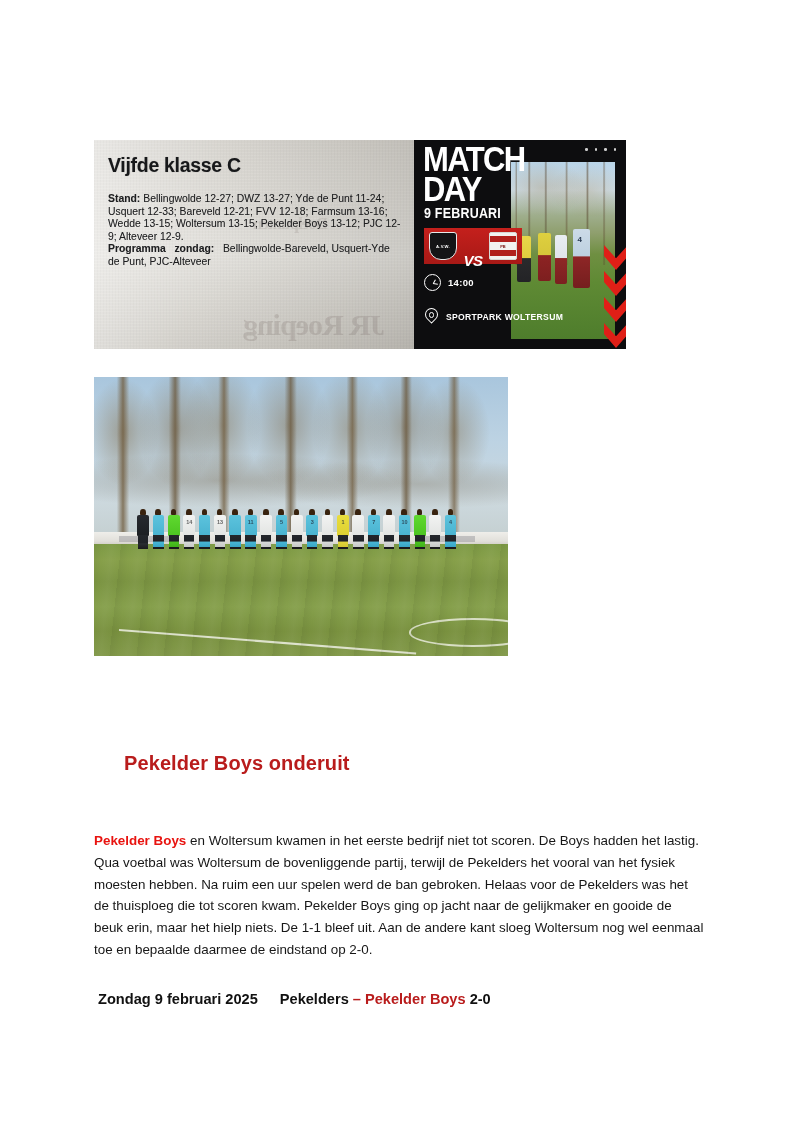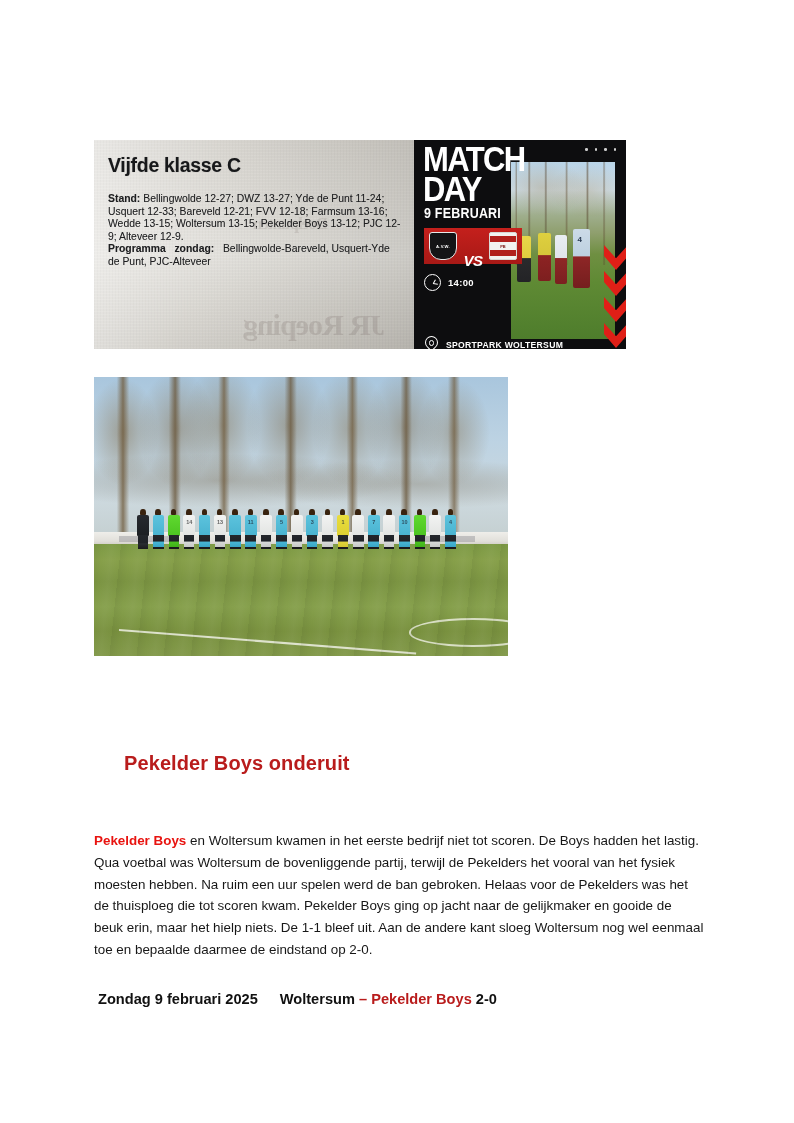--- a/index.html
+++ b/index.html
@@ -276,21 +276,21 @@
     align-items: center;
     gap: 7px;
     color: #ffffff;
     font-family: "Liberation Sans", sans-serif;
     font-weight: 700;
     font-size: 9.5px;
     letter-spacing: 0.3px;
     text-align: right;
   }
   .md-time { top: 134px; }
-  .md-venue { top: 168px; font-size: 8.6px; margin-top: 28px; }
+  .md-venue { top: 168px; font-size: 8.6px; }
   .ico-clock {
     width: 15px; height: 15px;
     border: 1.4px solid #ffffff;
     border-radius: 50%;
     position: relative;
     flex: 0 0 auto;
   }
   .ico-clock::before, .ico-clock::after {
     content: "";
     position: absolute;
@@ -731,16 +731,16 @@
     </div>
   </div>
 
   <div class="headline">Pekelder Boys onderuit</div>
 
   <div class="article">
     <span class="lead">Pekelder Boys</span><span> en Woltersum kwamen in het eerste bedrijf niet tot scoren. De Boys hadden het lastig. Qua voetbal was Woltersum de bovenliggende partij, terwijl de Pekelders het vooral van het fysiek moesten hebben. Na ruim een uur spelen werd de ban gebroken. Helaas voor de Pekelders was het de thuisploeg die tot scoren kwam. Pekelder Boys ging op jacht naar de gelijkmaker en gooide de beuk erin, maar het hielp niets. De 1-1 bleef uit. Aan de andere kant sloeg Woltersum nog wel eenmaal toe en bepaalde daarmee de eindstand op 2-0.</span>
   </div>
 
   <div class="result">
-    <span>Zondag 9 februari 2025</span><span class="gap"></span><span>Woltersum</span> <span class="red">– Pekelder Boys</span> <span>2-0</span>
+    <span>Zondag 9 februari 2025</span><span class="gap"></span><span>Pekelders</span> <span class="red">– Pekelder Boys</span> <span>2-0</span>
   </div>
 
 </div>
 
 </body></html>

